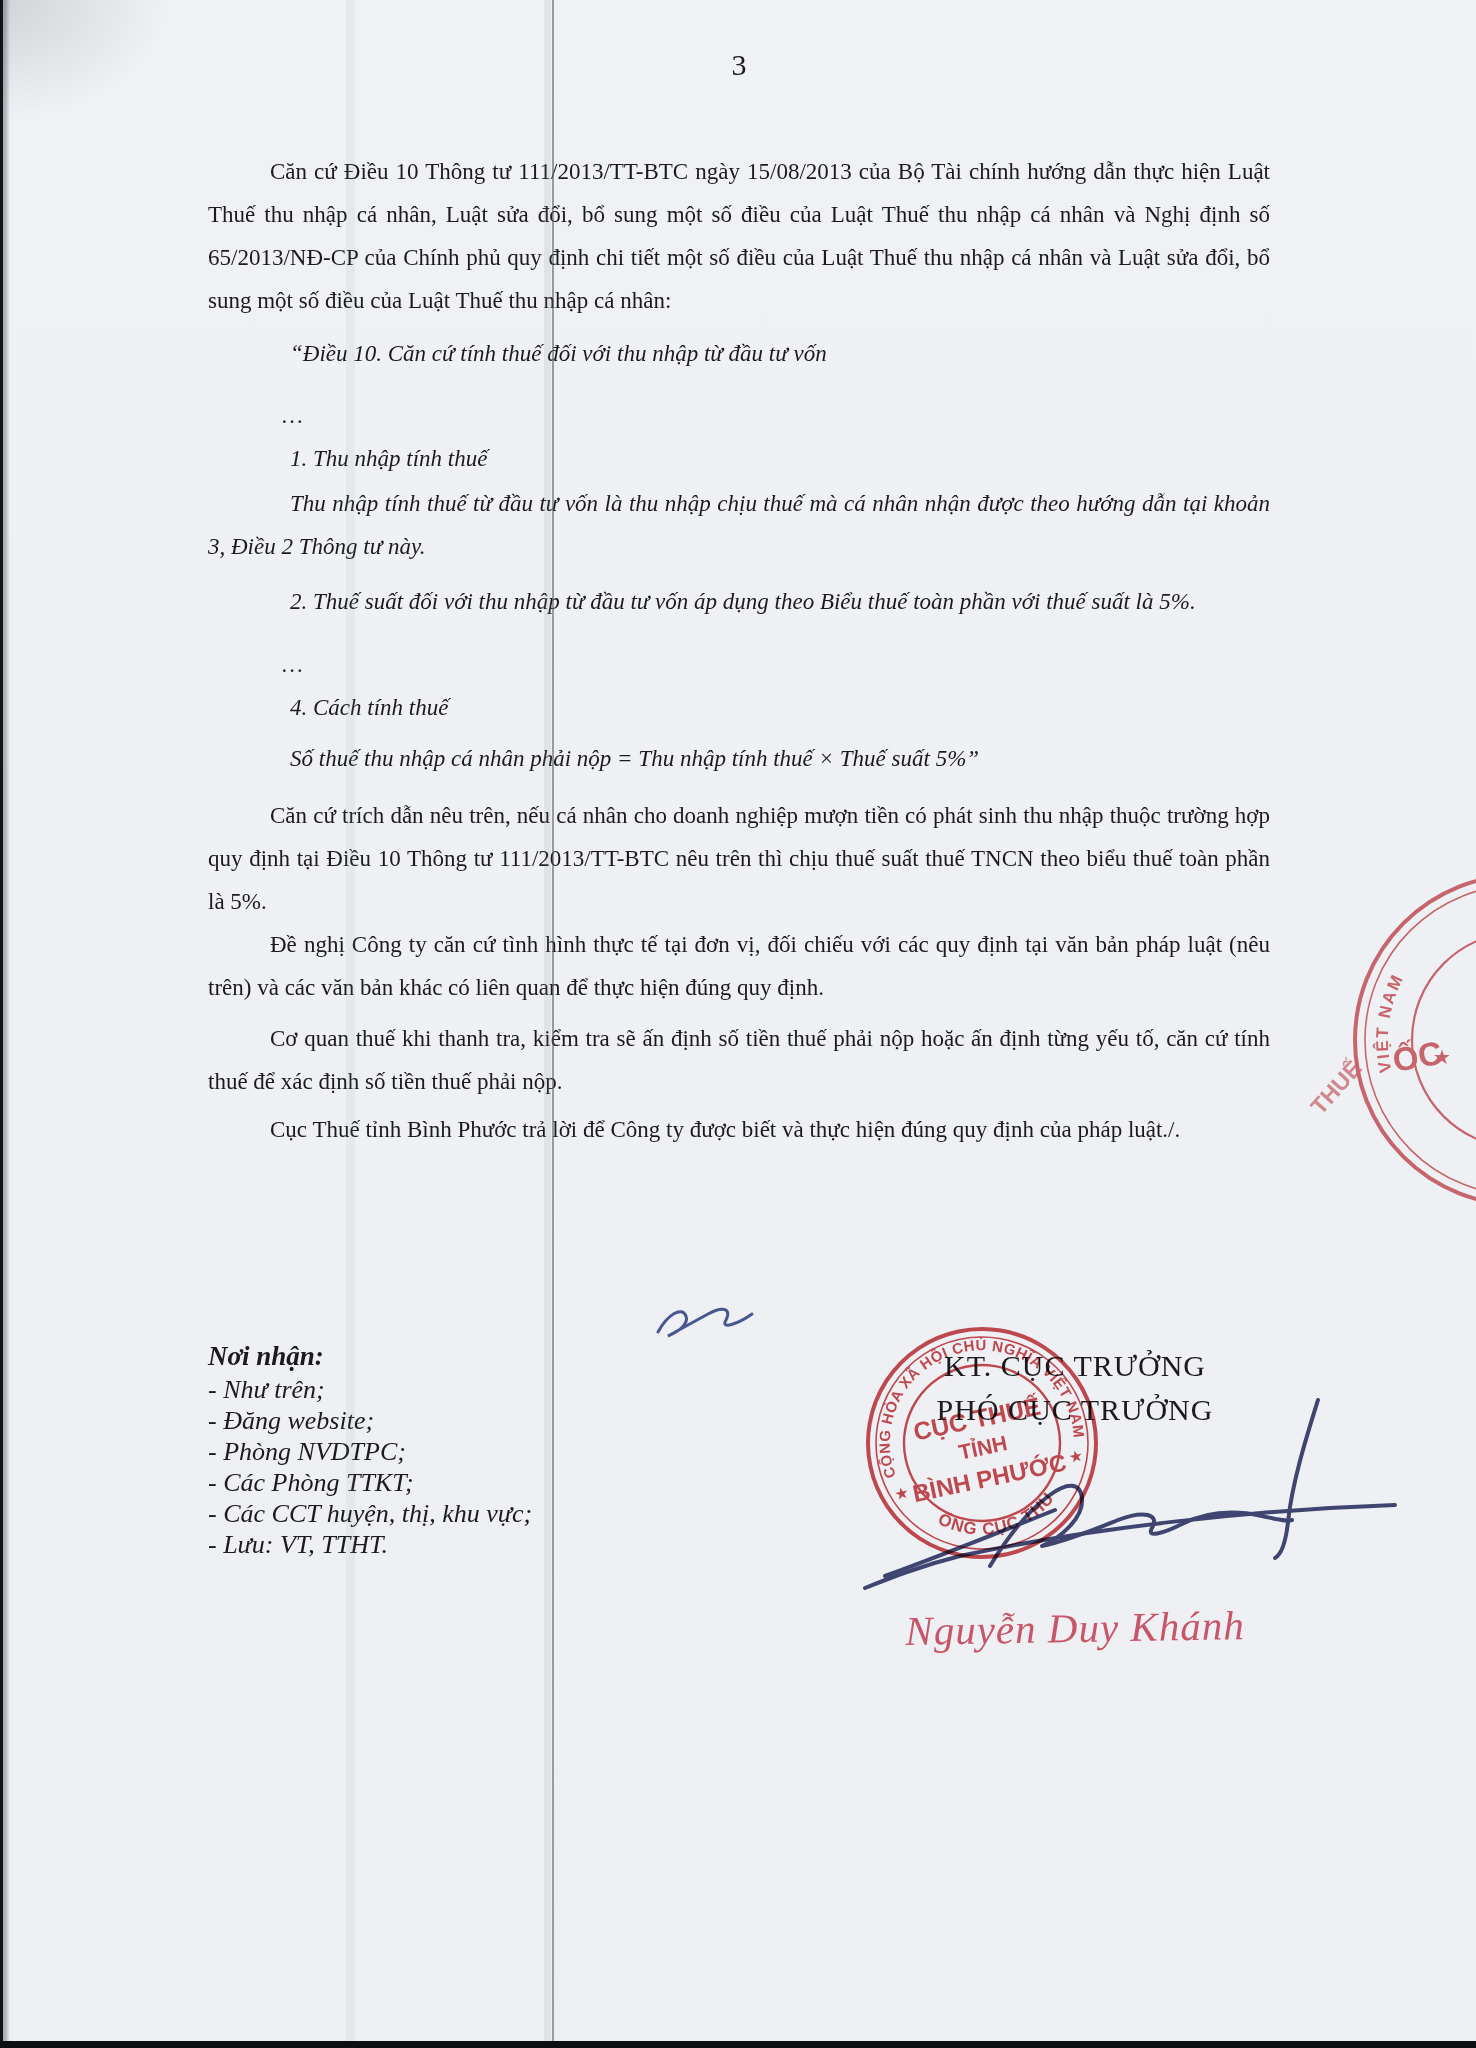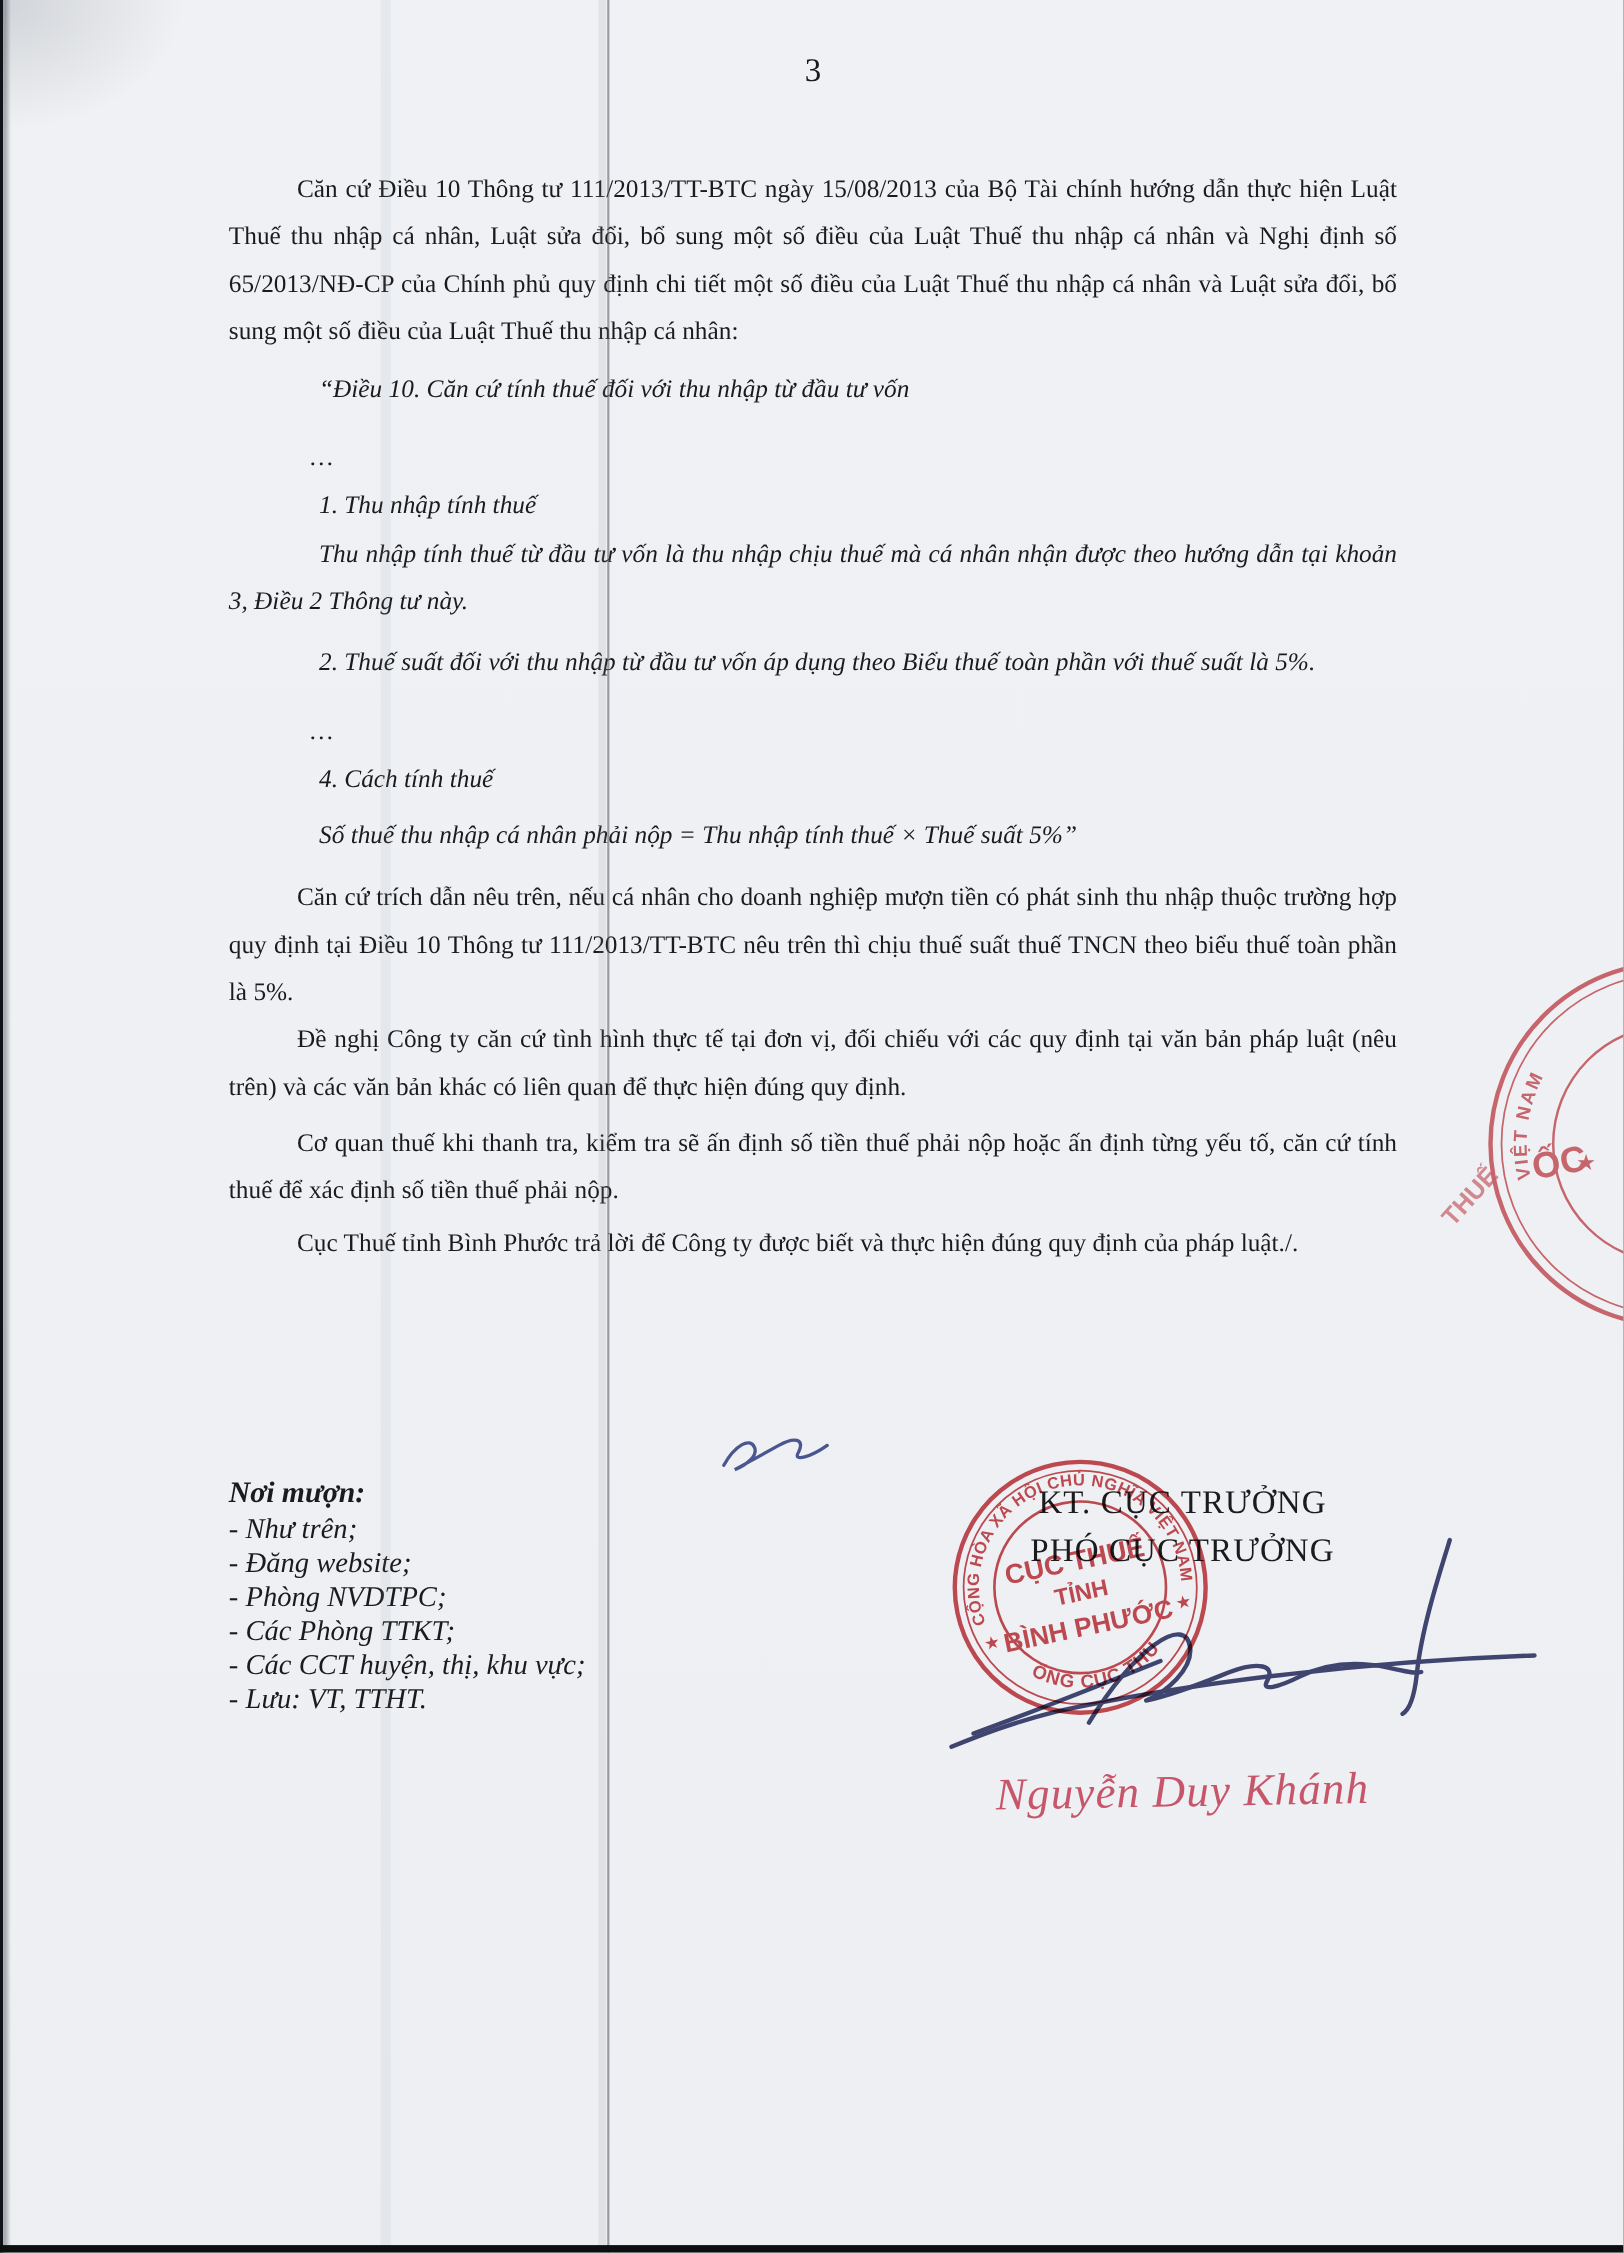--- a/index.html
+++ b/index.html
@@ -78,21 +78,21 @@
     <p class="dots mt20">...</p>
     <p class="quote mt0">4. Cách tính thuế</p>
     <p class="quote mt8">Số thuế thu nhập cá nhân phải nộp = Thu nhập tính thuế × Thuế suất 5%”</p>
     <p class="body mt14">Căn cứ trích dẫn nêu trên, nếu cá nhân cho doanh nghiệp mượn tiền có phát sinh thu nhập thuộc trường hợp quy định tại Điều 10 Thông tư 111/2013/TT-BTC nêu trên thì chịu thuế suất thuế TNCN theo biểu thuế toàn phần là 5%.</p>
     <p class="body mt0">Đề nghị Công ty căn cứ tình hình thực tế tại đơn vị, đối chiếu với các quy định tại văn bản pháp luật (nêu trên) và các văn bản khác có liên quan để thực hiện đúng quy định.</p>
     <p class="body mt8">Cơ quan thuế khi thanh tra, kiểm tra sẽ ấn định số tiền thuế phải nộp hoặc ấn định từng yếu tố, căn cứ tính thuế để xác định số tiền thuế phải nộp.</p>
     <p class="body mt5">Cục Thuế tỉnh Bình Phước trả lời để Công ty được biết và thực hiện đúng quy định của pháp luật./.</p>
   </div>
 
   <div class="recipients">
-    <div class="head">Nơi mượn:</div>
+    <div class="head">Nơi nhận:</div>
     <div class="item">- Như trên;</div>
     <div class="item">- Đăng website;</div>
     <div class="item">- Phòng NVDTPC;</div>
     <div class="item">- Các Phòng TTKT;</div>
     <div class="item">- Các CCT huyện, thị, khu vực;</div>
     <div class="item">- Lưu: VT, TTHT.</div>
   </div>
 
   <div class="sig-titles">
     <div>KT. CỤC TRƯỞNG</div>

